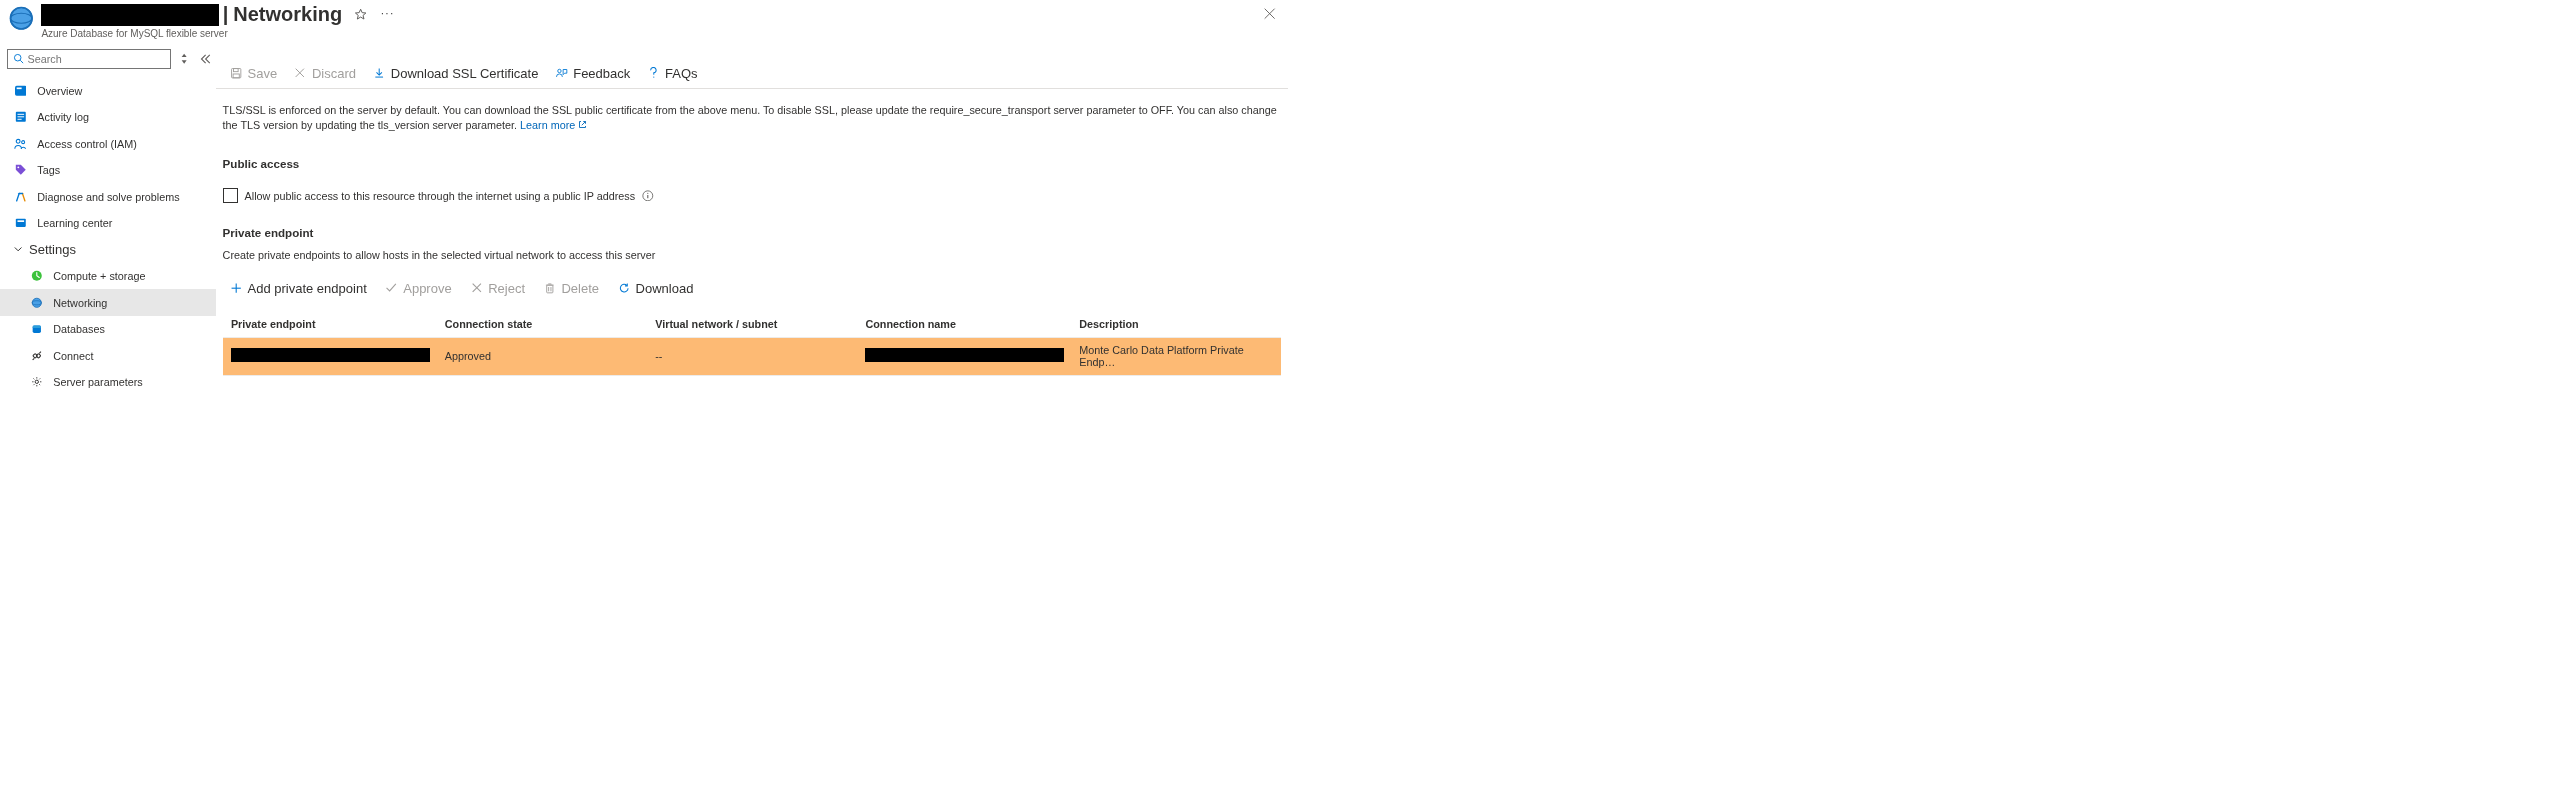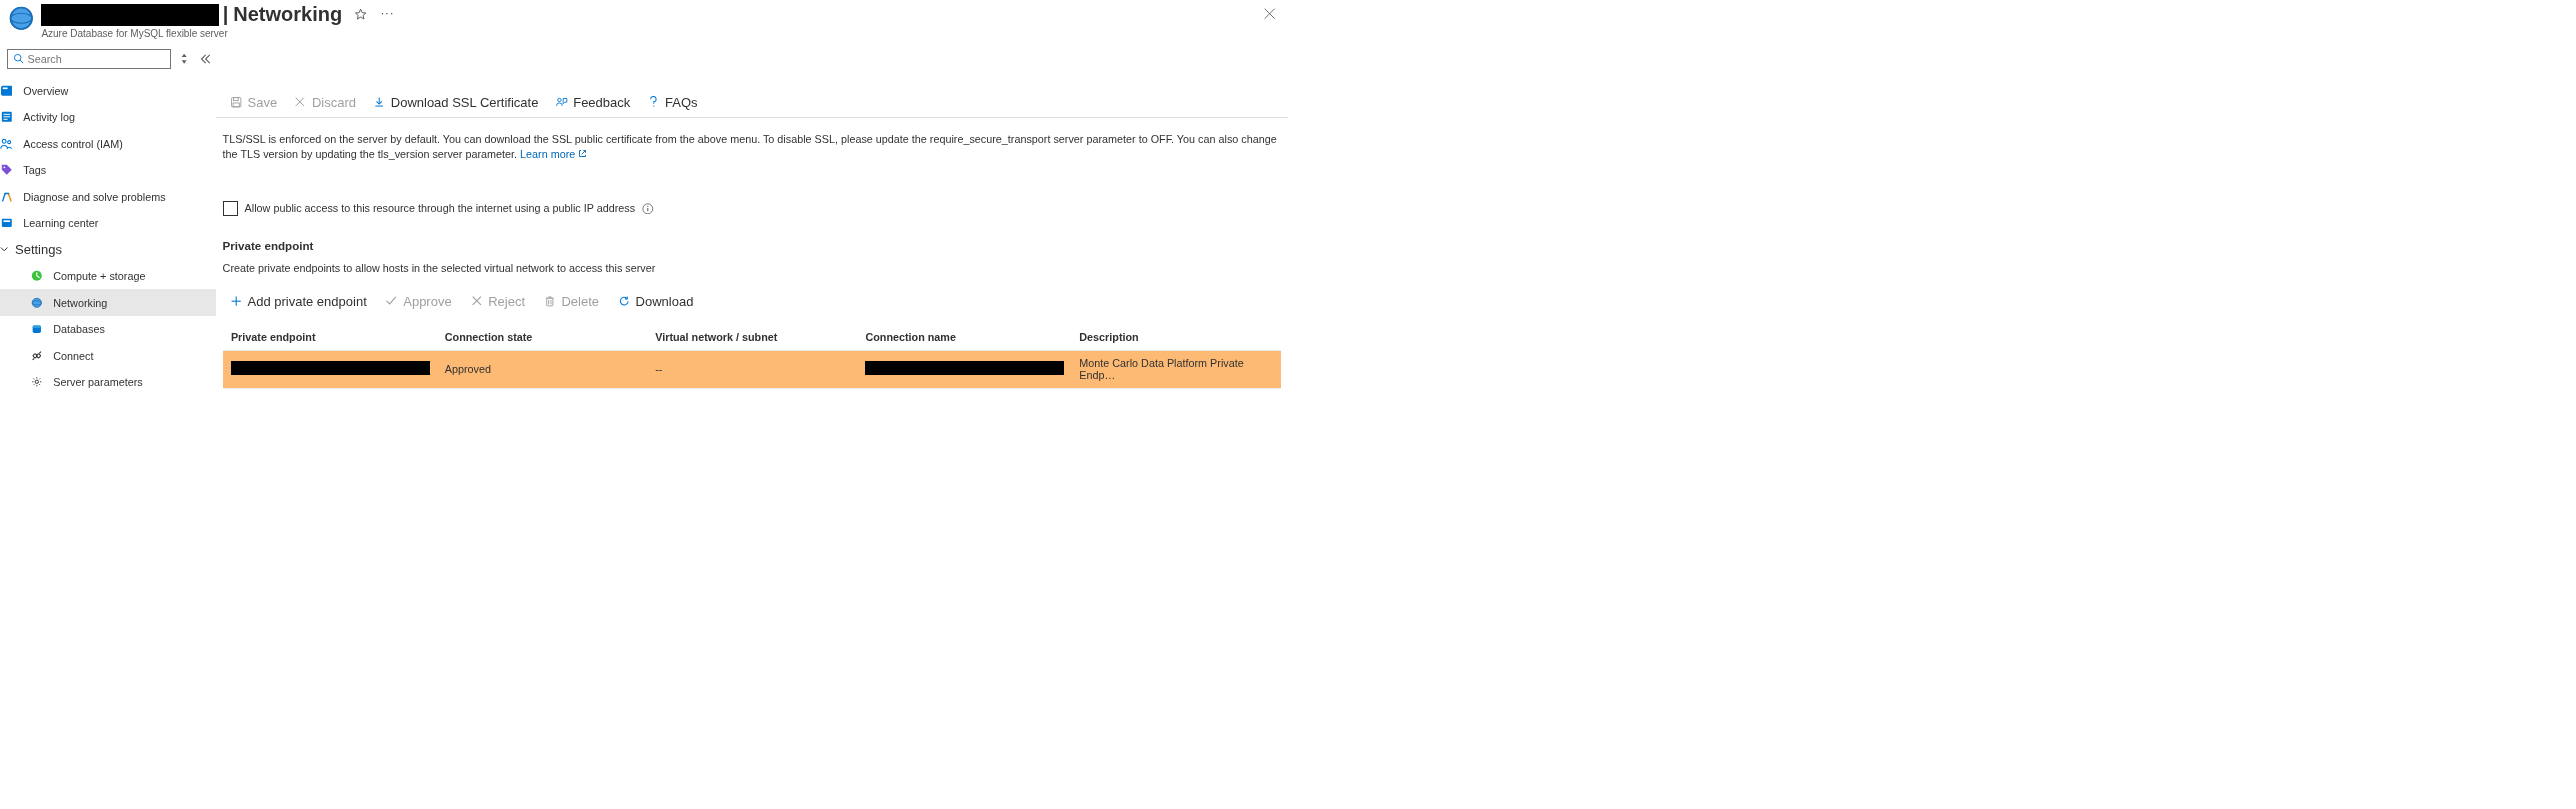--- a/index.html
+++ b/index.html
@@ -39,21 +39,21 @@
     .star-icon-svg, .close-icon-svg { width: 13.3px; height: 13.3px; }
     .ellipsis { font-size: 11.6px; letter-spacing: 0.8px; color: #444; line-height: 10px; padding-bottom: 3.3px;}
     .subtitle {
       font-size: 10px; color: #605e5c; margin-top: 1.7px;
     }
     .close-x {
       position: absolute; right: 11.6px; top: 6.6px; cursor: pointer; color: #605e5c;
     }
     
     .body-split {
-      display: flex; flex-direction: row; align-items: flex-end;
+      display: flex; flex-direction: row; align-items: center;
     }
     
     .sidebar {
       width: 216px; flex-shrink: 0;
       padding-top: 5px;
     }
     .search-row {
       padding: 0 5px 5px 6.6px;
       display: flex; align-items: center; gap: 8.3px;
     }
@@ -70,21 +70,21 @@
       font-family: inherit; color: #323130;
     }
     .search-icon-svg { width: 11.6px; height: 11.6px; margin-right: 3.3px; color: #0078d4; flex-shrink:0;}
     .sort-handle { width: 11.6px; text-align: center; color: #605e5c; cursor: pointer;}
     .collapse-arrow { color: #605e5c; cursor: pointer; font-size: 10.8px;}
     .nav-list { list-style: none; margin-top: 3.3px;}
     .nav-item {
       height: 26.5px;
       display: flex;
       align-items: center;
-      padding-left: 0;
+      padding-left: 14px;
       cursor: pointer;
       font-size: 10.8px;
       color: #323130;
     }
     .nav-item .nav-icon {
       width: 13.3px; height: 13.3px; margin-right: 10px; display: inline-flex;
       align-items: center; justify-content: center; flex-shrink: 0;
     }
     .nav-item.sub { padding-left: 30px;}
     .nav-item.selected { background: #e7e7e7; }
@@ -393,20 +393,21 @@
                   <path d="M4 2 L2 2 L2 10 L10 10 L10 8"></path>
                   <path d="M7 2 L10 2 L10 5"></path>
                   <path d="M10 2 L5 7"></path>
                 </svg>
             </span>
           </a>
         </div>
 
         <div class="spacer-lg"></div>
 
+        <div class="sec-title">Public access</div>
         <div class="chk-row">
           <span class="chk-box"></span>
           <span>Allow public access to this resource through the internet using a public IP address</span>
           <span class="info-dot">
             <svg width="11.6" height="11.6" viewBox="0 0 14 14" fill="none" stroke="#605e5c" stroke-width="1">
                 <circle cx="7" cy="7" r="6"></circle>
                 <line x1="7" y1="6" x2="7" y2="10" stroke-width="1.3"></line>
                 <circle cx="7" cy="4" r="0.7" fill="#605e5c" stroke="none"></circle>
               </svg>
           </span>

